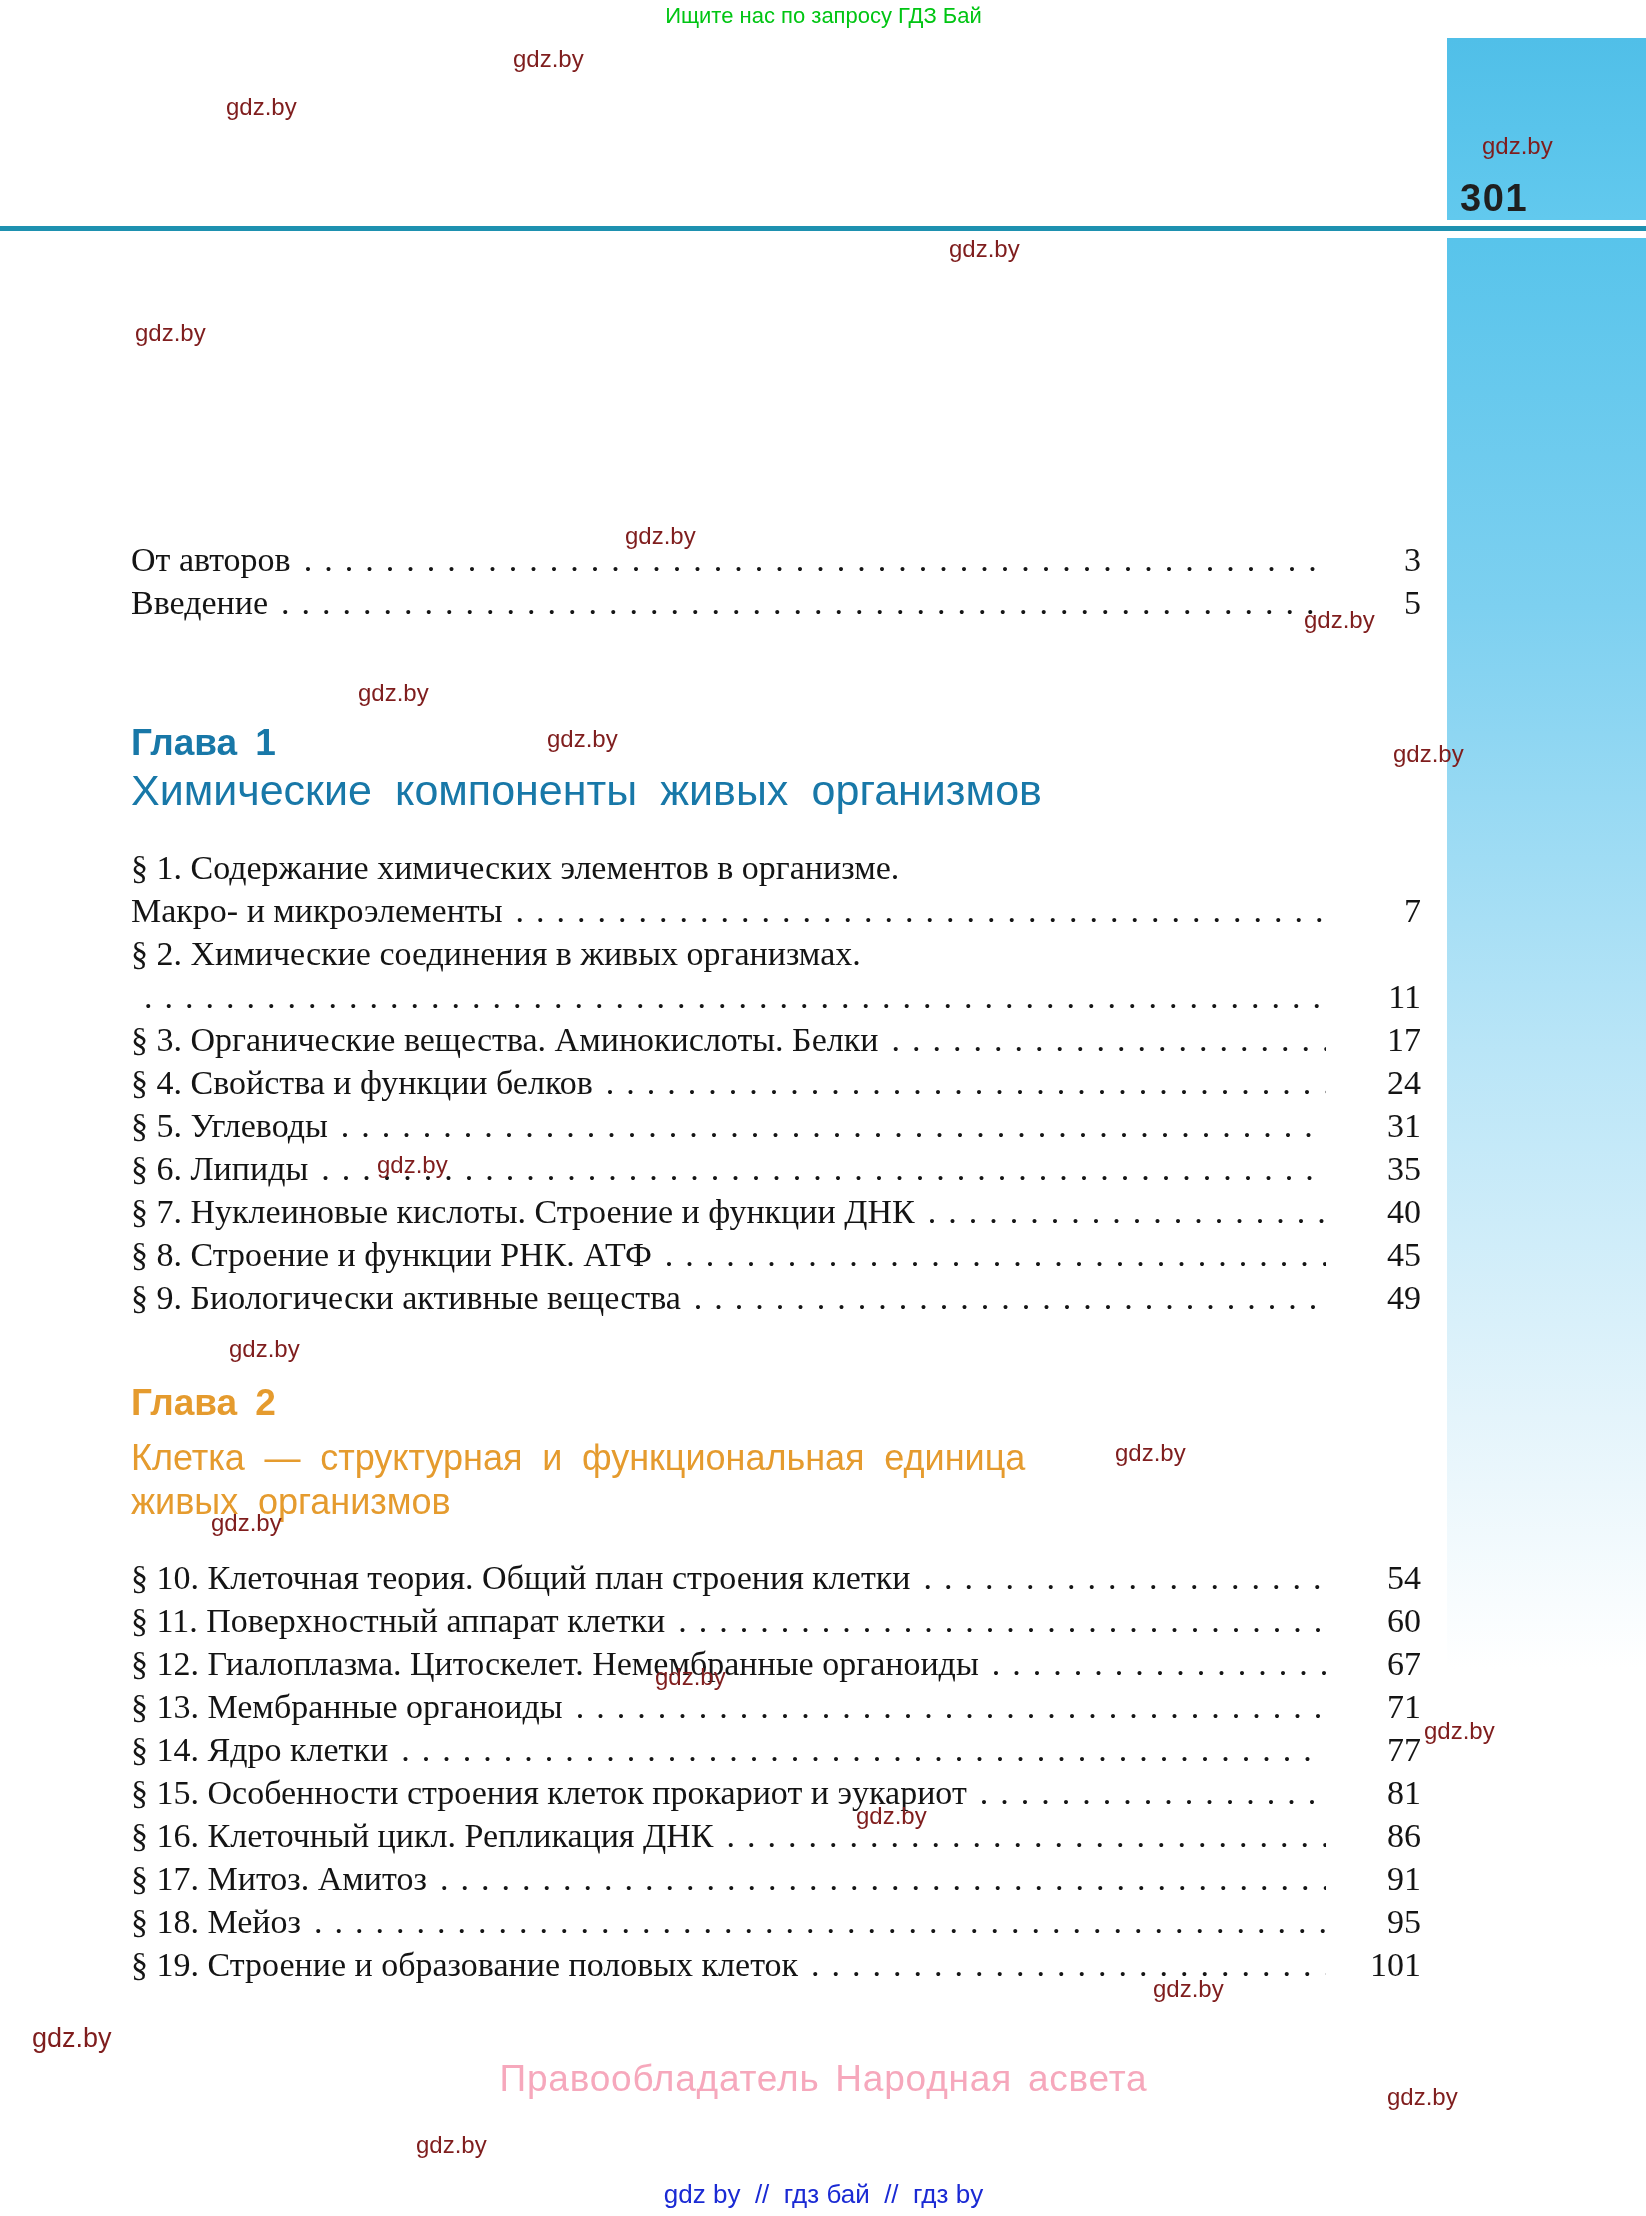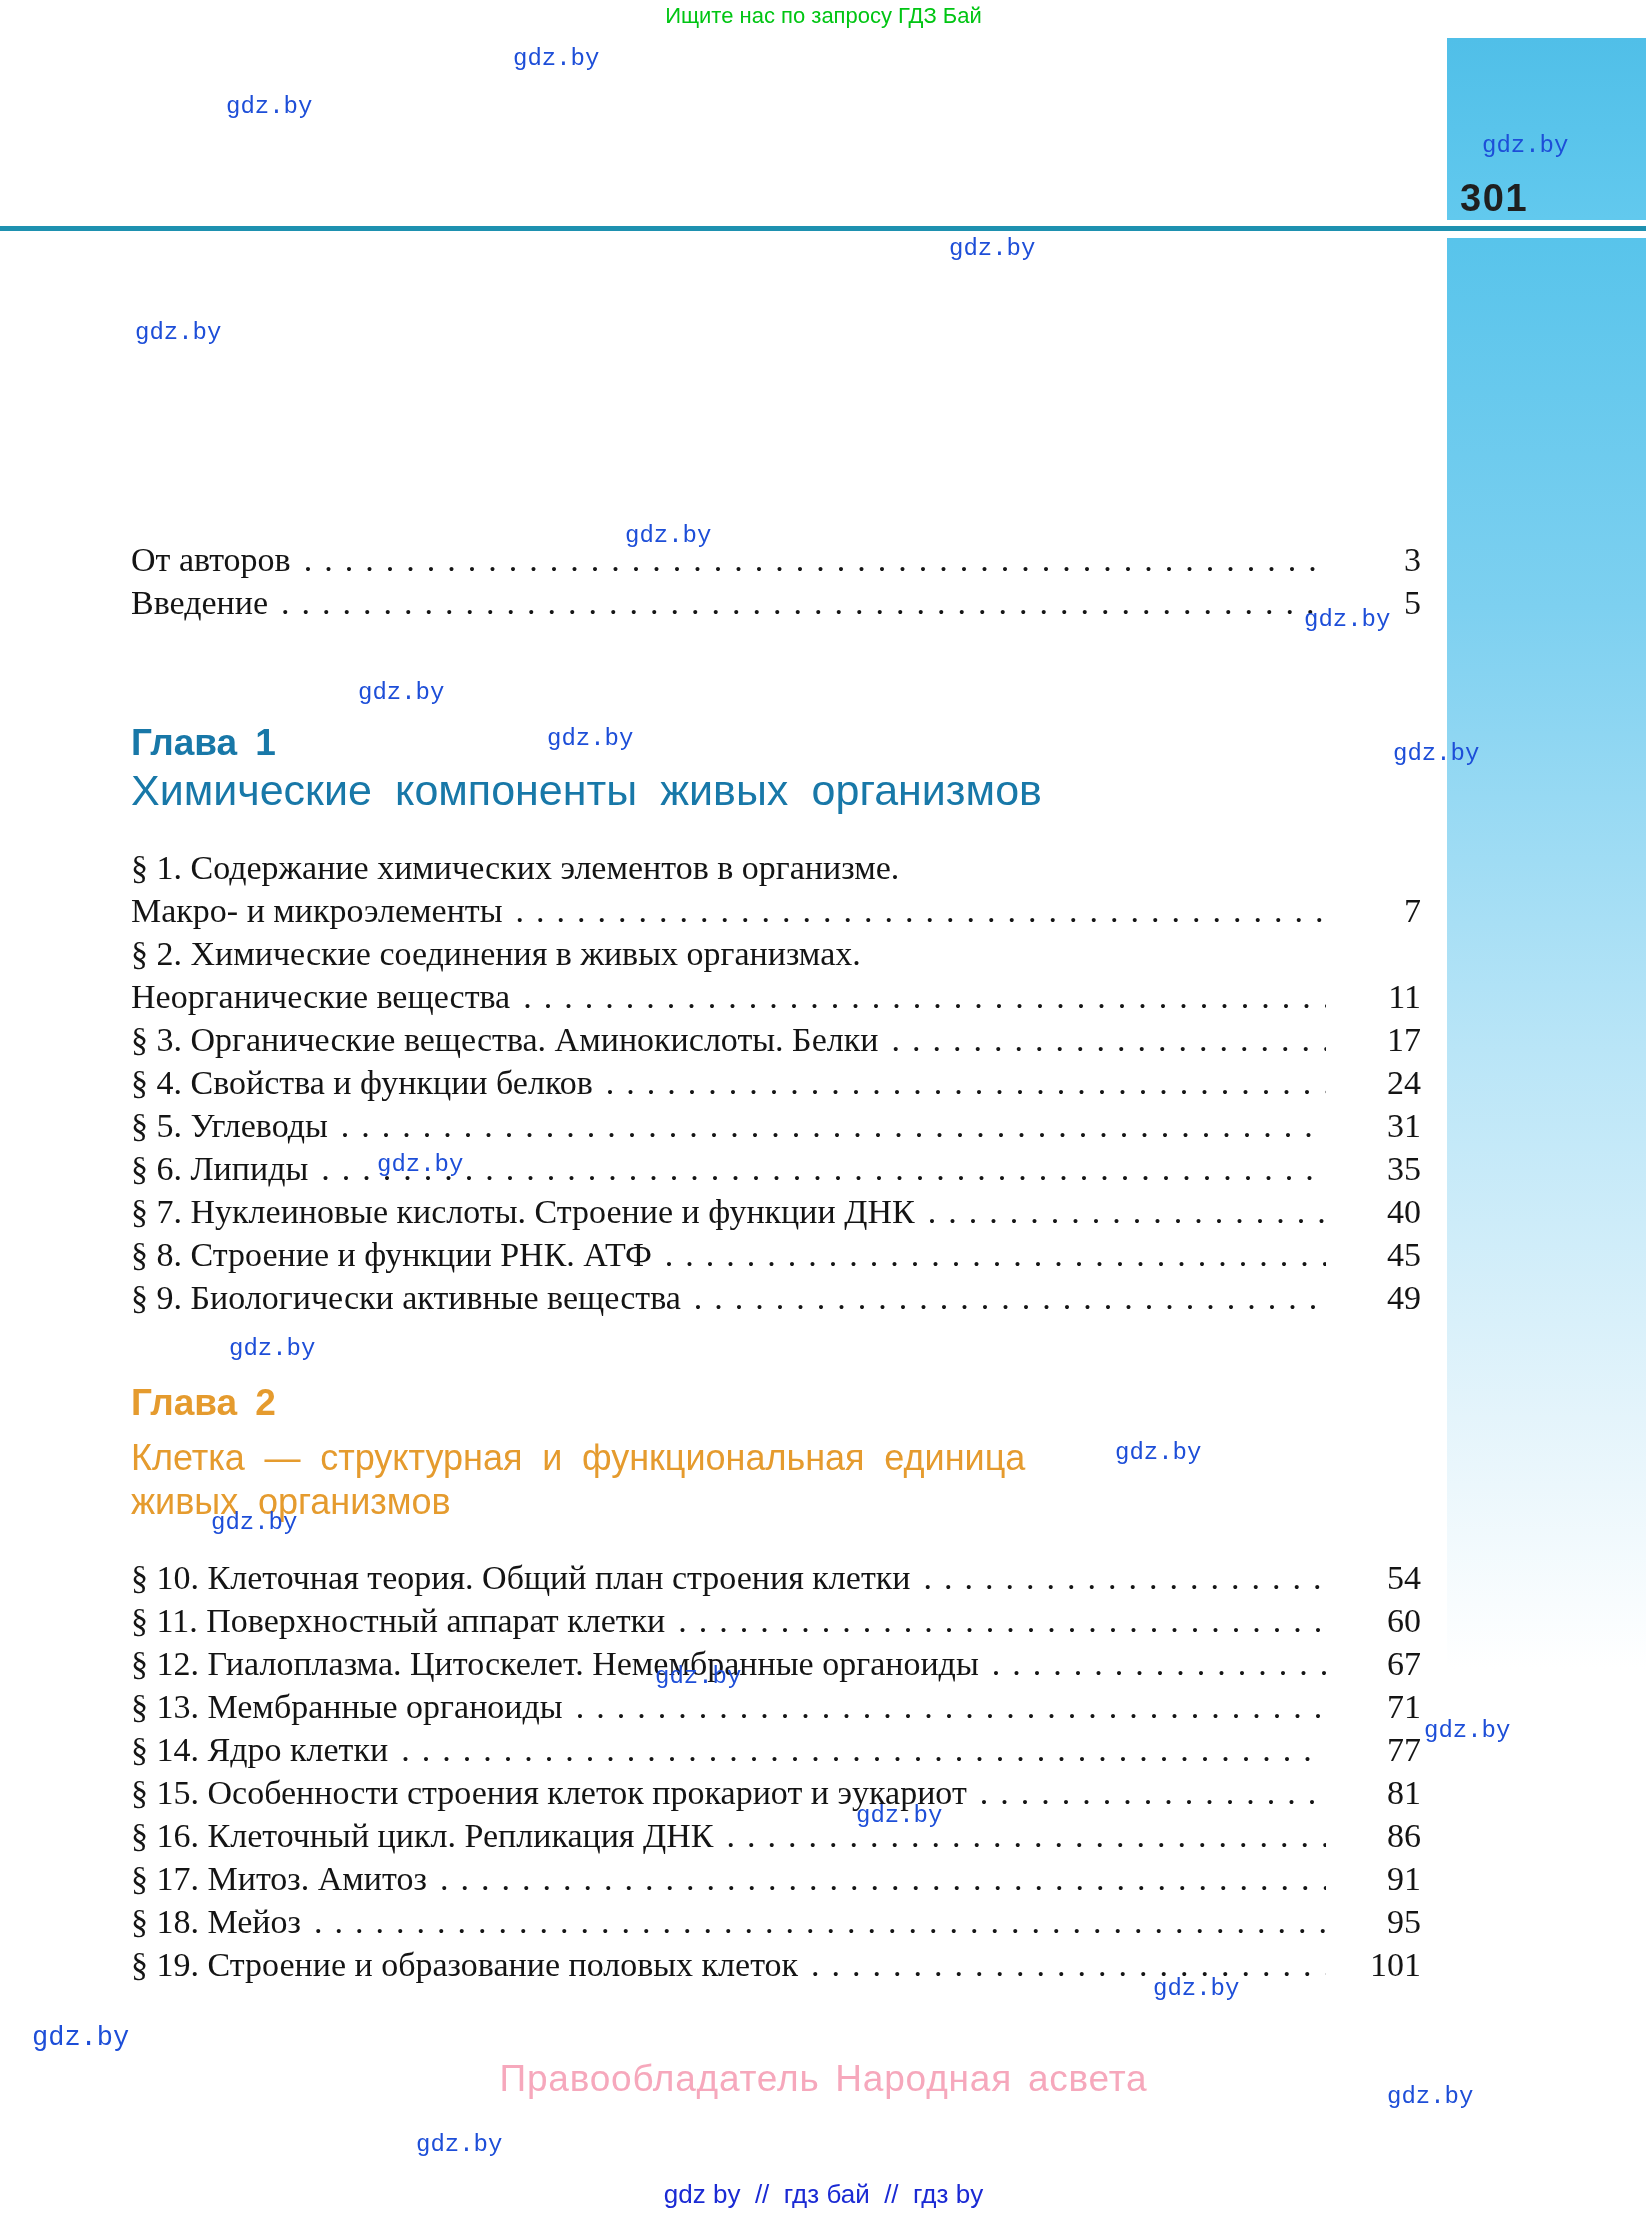--- a/index.html
+++ b/index.html
@@ -41,22 +41,22 @@
                  color:var(--ch2);word-spacing:8px;}
   .row.ch2-title{height:44px;line-height:44px;font-size:36px;color:var(--ch2);word-spacing:9.7px;}
   .row.ch2-title.first{margin-top:9.7px;}
   .row.gap-section{margin-top:32px;}
 
   .copyright{position:absolute;top:2058px;left:0;width:100%;text-align:center;
              font-size:37px;color:var(--pink);letter-spacing:0.8px;word-spacing:4.8px;}
   .links{position:absolute;top:2179px;left:0;width:100%;text-align:center;
          font-size:26px;color:var(--linkblue);white-space:pre;}
 
-  .wm{position:absolute;font-size:24px;color:#1d4ed8;white-space:nowrap;
-      font-family:Liberation Mono, monospace;z-index:5;}
+  .wm{position:absolute;font-size:24px;color:#7f1d1d;white-space:nowrap;
+      font-family:Liberation Sans, sans-serif;z-index:5;}
 </style>
 </head>
 <body>
 
 <div class="page">
 
   <div class="promo">Ищите нас по запросу ГДЗ Бай</div>
 
   <div class="corner-box">
     <div class="page-number">301</div>
@@ -88,21 +88,20 @@
       </div>
       <div class="row body">
         <span class="txt">Макро- и микроэлементы</span>
         <span class="leader">........................................................................................................................</span>
         <span class="pg">7</span>
       </div>
       <div class="row body">
         <span class="txt">§ 2. Химические соединения в живых организмах.</span>
       </div>
       <div class="row body">
-        <span class="txt">Неорганические вещества</span>
         <span class="leader">........................................................................................................................</span>
         <span class="pg">11</span>
       </div>
       <div class="row body">
         <span class="txt">§ 3. Органические вещества. Аминокислоты. Белки</span>
         <span class="leader">........................................................................................................................</span>
         <span class="pg">17</span>
       </div>
       <div class="row body">
         <span class="txt">§ 4. Свойства и функции белков</span>

